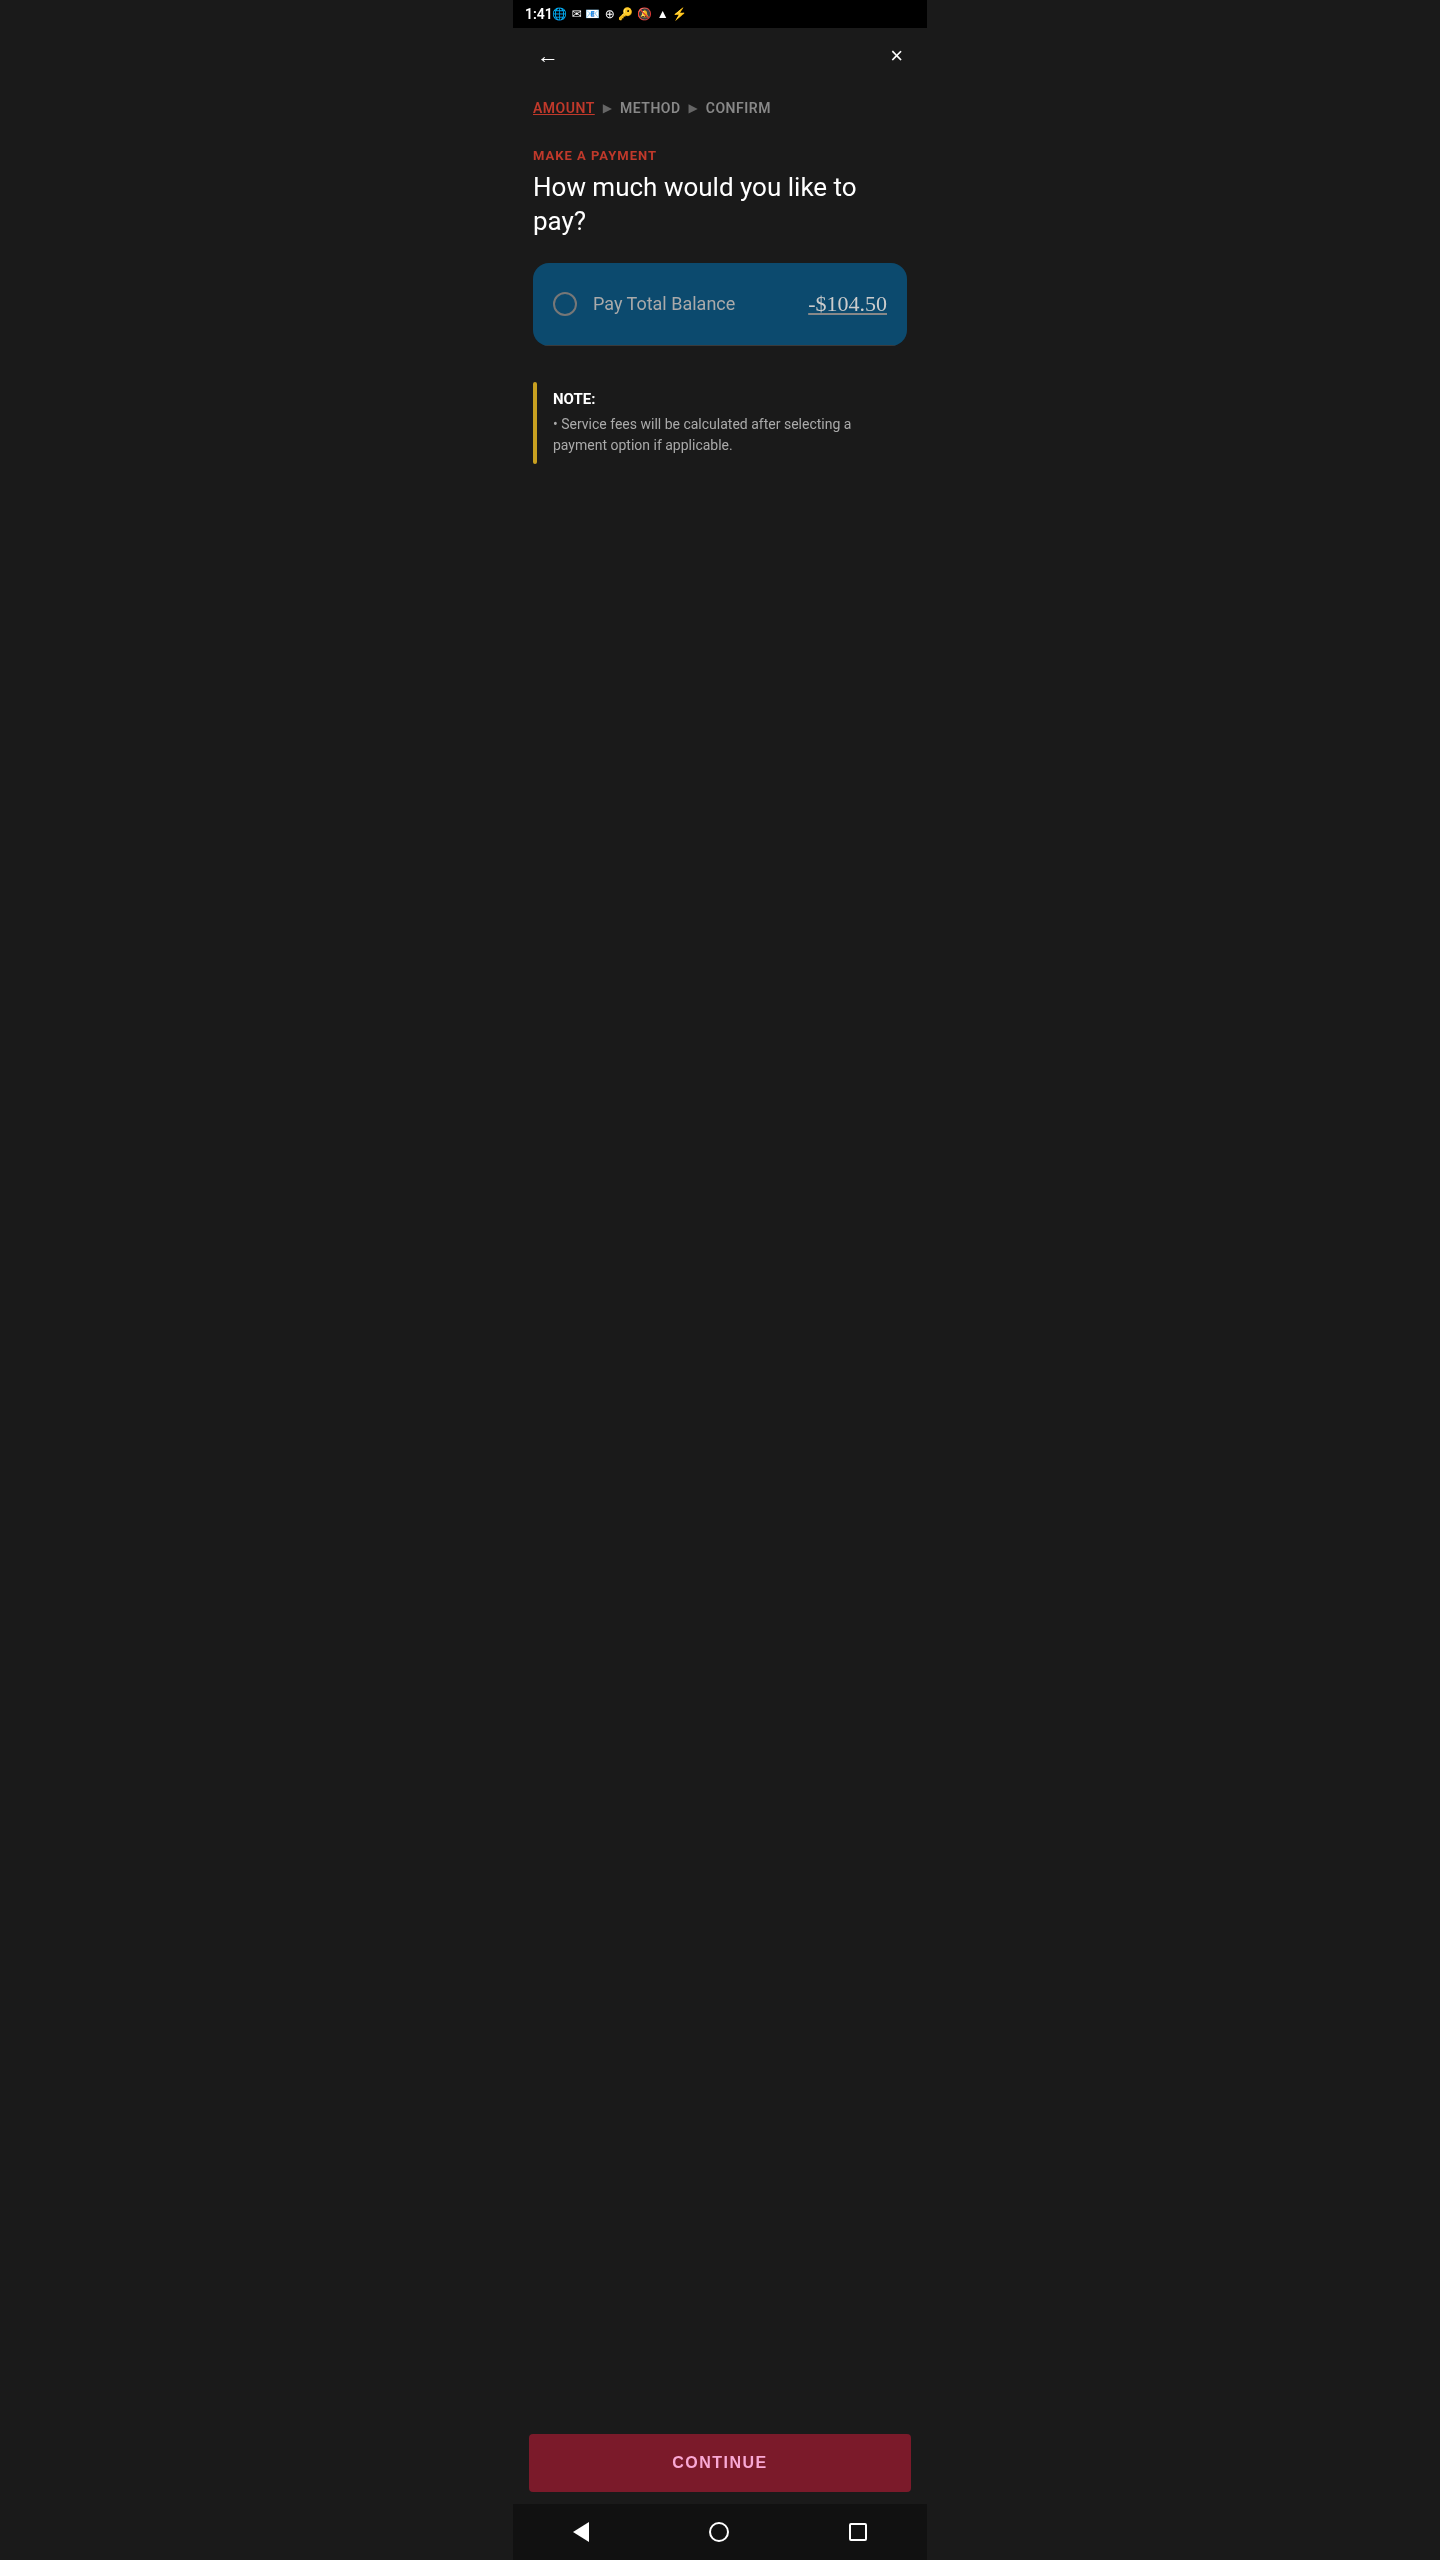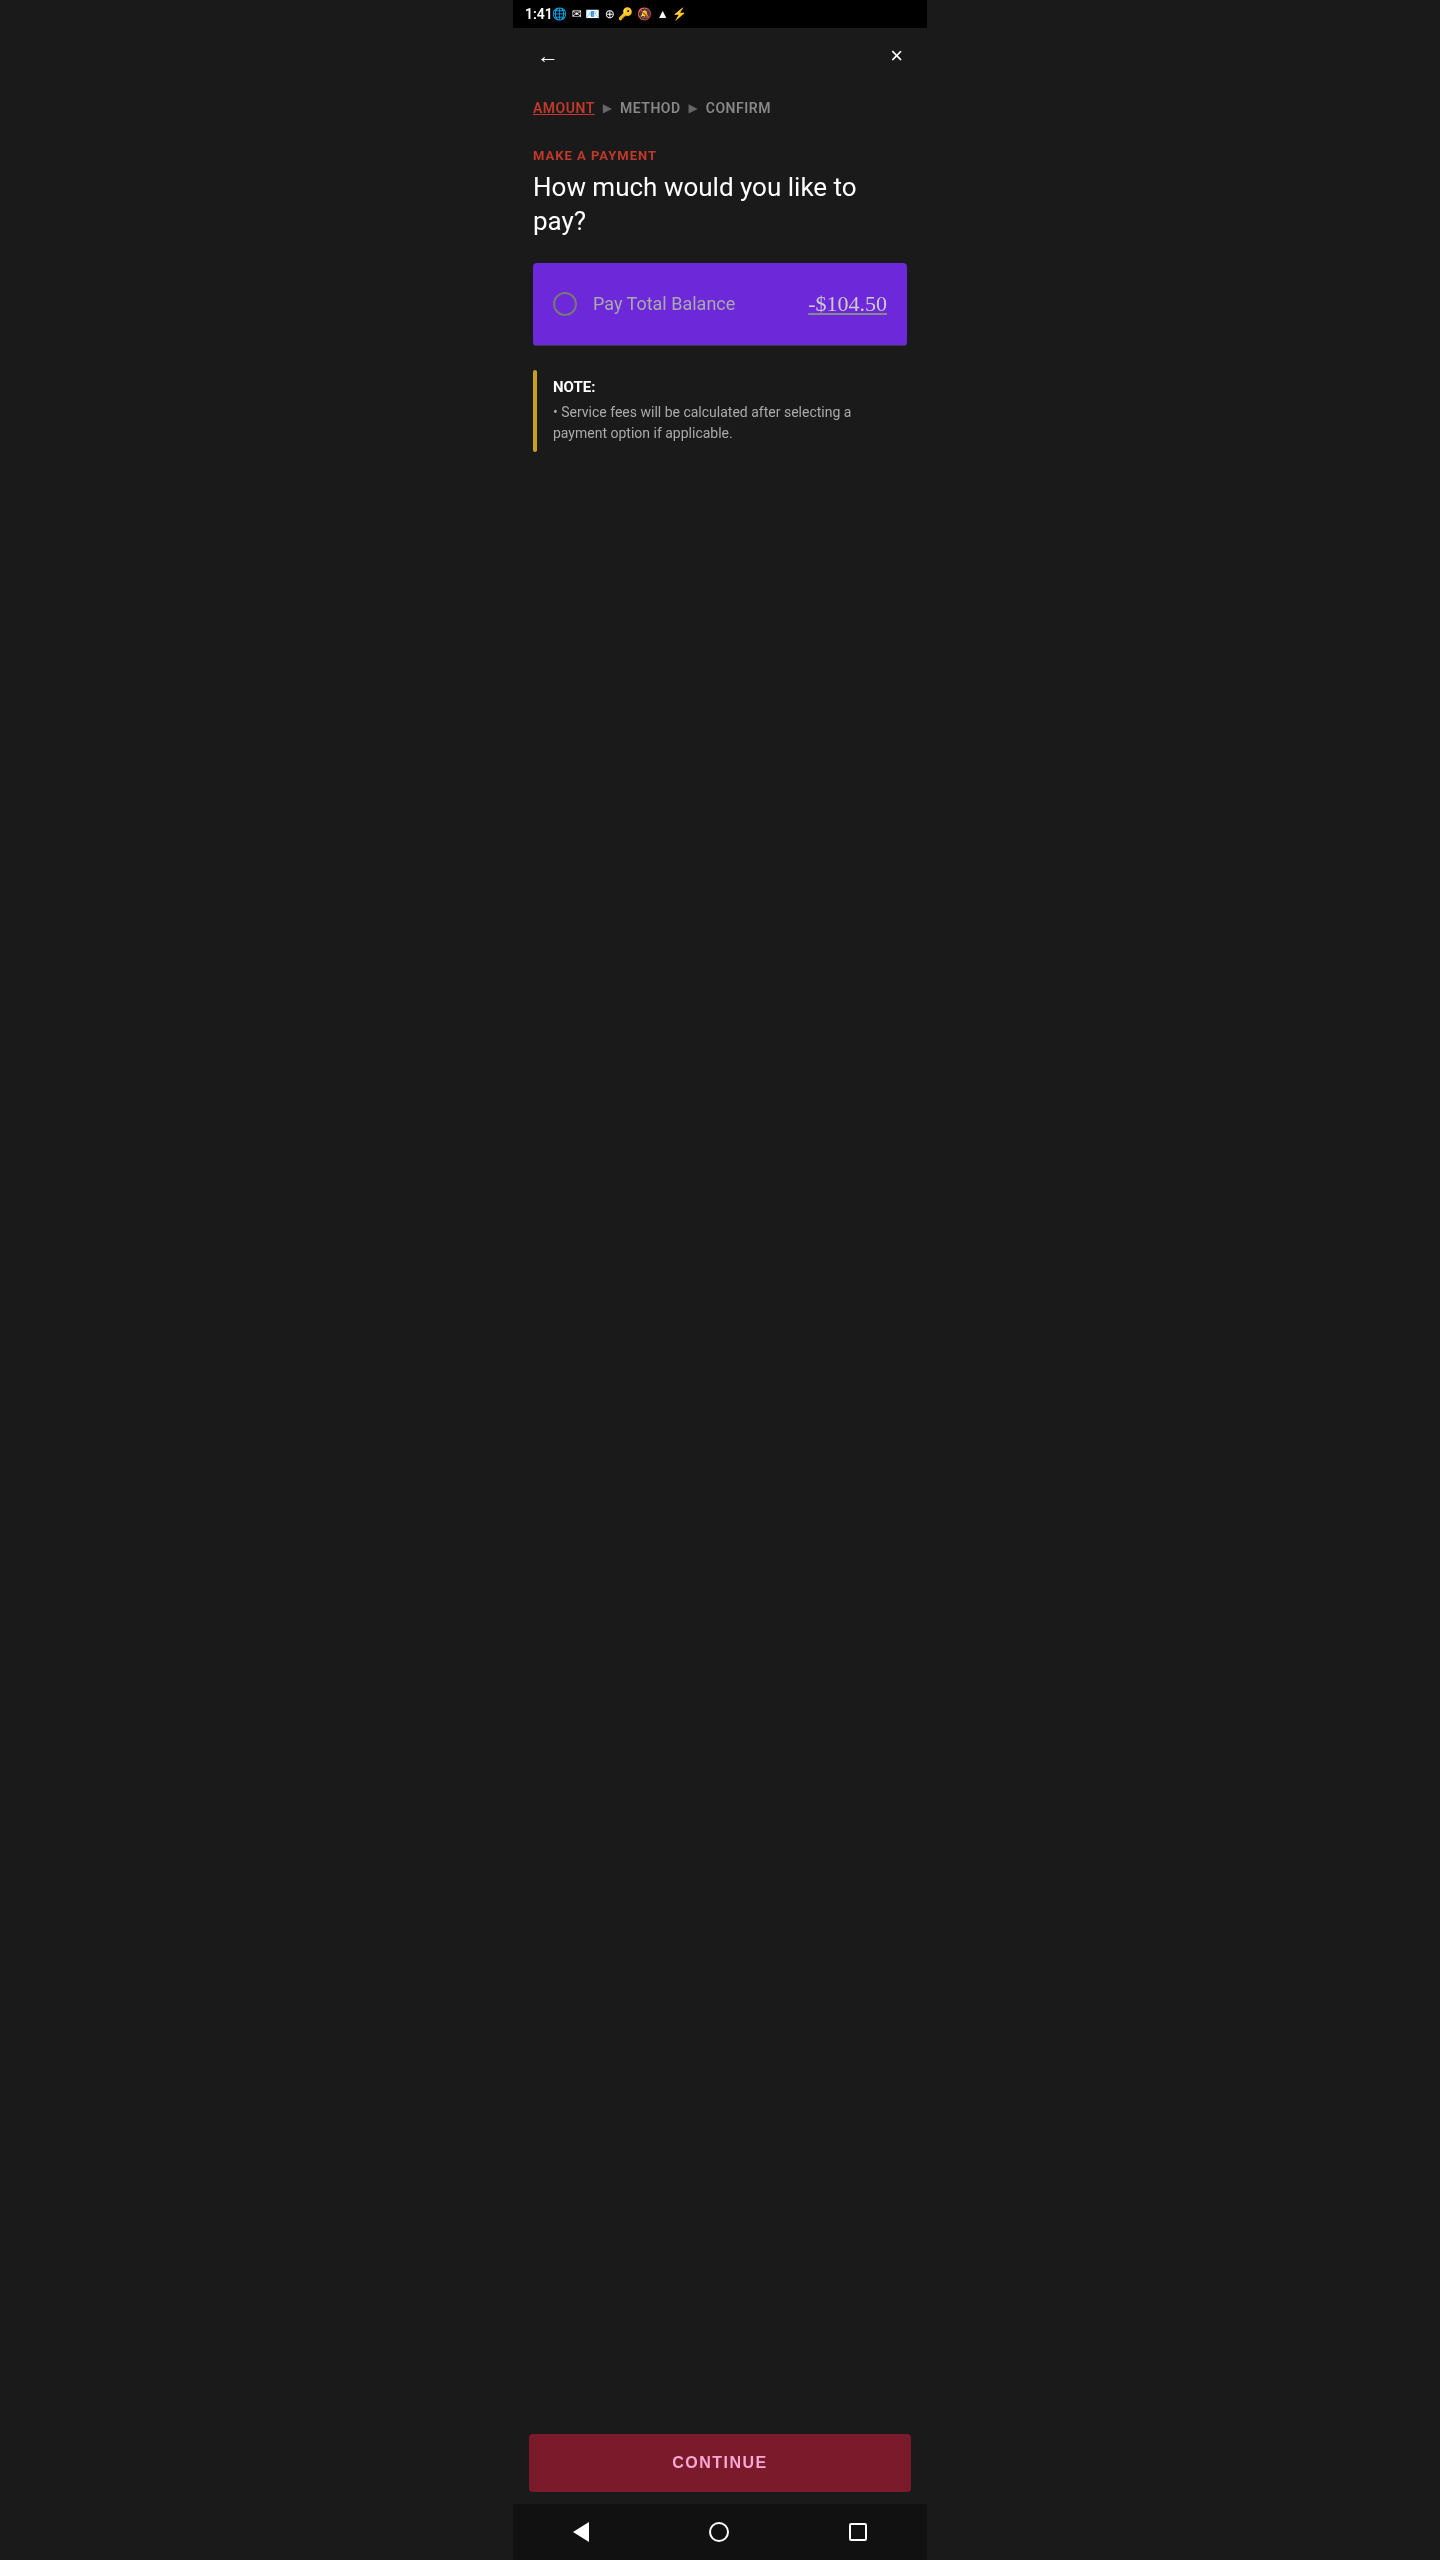--- a/index.html
+++ b/index.html
@@ -103,22 +103,22 @@
 
     .page-title {
       color: #ffffff;
       font-size: 26px;
       font-weight: 400;
       margin-bottom: 24px;
       line-height: 1.3;
     }
 
     .options-card {
-      background-color: #6d28d9;
-      border-radius: 4px;
+      background-color: #0c4a6e;
+      border-radius: 16px;
       overflow: hidden;
     }
 
     .option-row {
       display: flex;
       align-items: center;
       padding: 28px 20px;
       cursor: pointer;
       position: relative;
     }
@@ -148,21 +148,21 @@
     .option-amount {
       color: #cccccc;
       font-size: 22px;
       font-weight: 500;
       text-decoration: underline;
       text-decoration-color: #888888;
       font-family: Liberation Serif, serif;
     }
 
     .note-section {
-      margin-top: 24px;
+      margin-top: 36px;
       display: flex;
       gap: 0;
     }
 
     .note-border {
       width: 4px;
       background-color: #c8a020;
       border-radius: 2px;
       flex-shrink: 0;
     }

